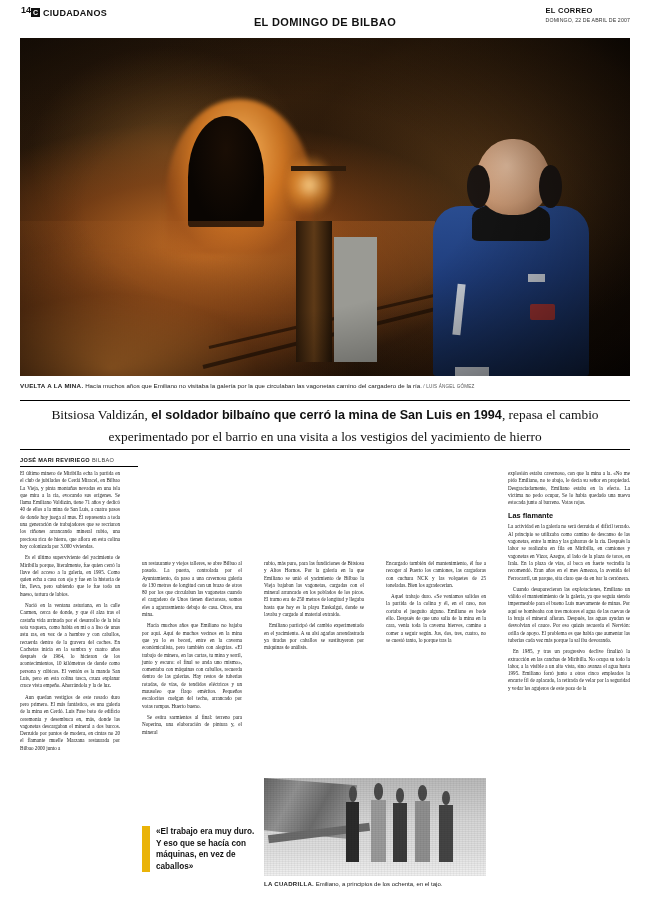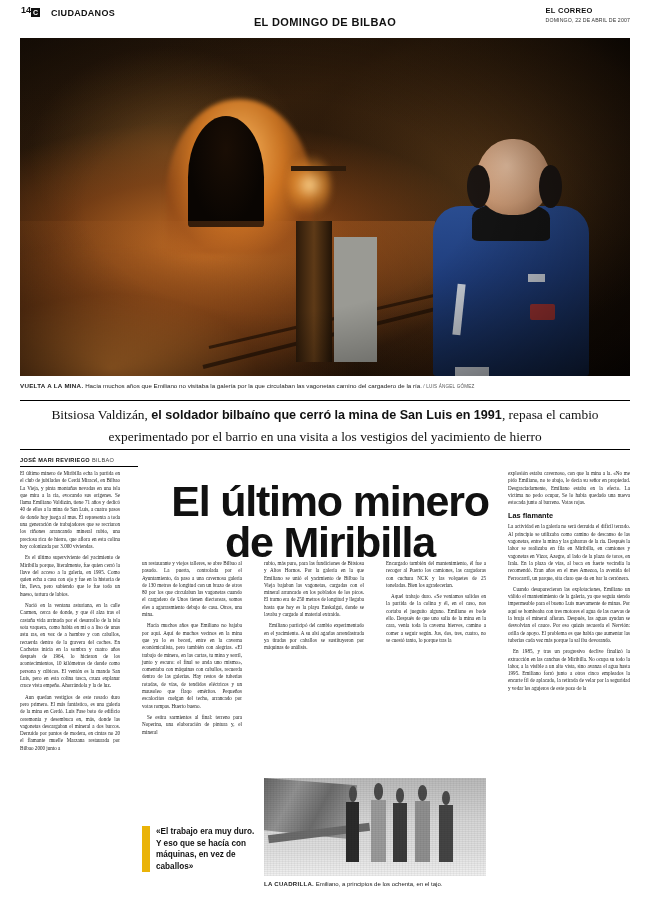--- a/index.html
+++ b/index.html
@@ -36,21 +36,21 @@
     font-family: "Liberation Sans", sans-serif;
     font-size: 9px;
     font-weight: bold;
     color: #111;
     line-height: 9px;
     margin-left: 1px;
   }
   .sec-row {
     display: flex;
     align-items: flex-start;
-    gap: 11px;
+    gap: 3px;
     margin-top: 2px;
   }
   .sec-logo {
     width: 9px;
     height: 9px;
     background: #111;
     color: #fff;
     font-family: "Liberation Sans", sans-serif;
     font-size: 7px;
     font-weight: bold;
@@ -442,32 +442,28 @@
       <div class="vignette"></div>
     </div>
   </div>
 
   <div class="caption-1">
     <span class="cap-lead">VUELTA A LA MINA.</span><span> Hacía muchos años que Emiliano no visitaba la galería por la que circulaban las vagonetas camino del cargadero de la ría.</span><span class="cap-credit"> / LUIS ÁNGEL GÓMEZ</span>
   </div>
 
   <div class="rule-top"></div>
   <div class="summary">
-    <span>Bitsiosa Valdizán, </span><b>el soldador bilbaíno que cerró la mina de San Luis en 1991</b><span>, repasa el cambio experimentado por el barrio en una visita a los vestigios del yacimiento de hierro</span>
+    <span>Bitsiosa Valdizán, </span><b>el soldador bilbaíno que cerró la mina de San Luis en 1994</b><span>, repasa el cambio experimentado por el barrio en una visita a los vestigios del yacimiento de hierro</span>
   </div>
   <div class="rule-bot"></div>
 
   <div class="byline">
     <span>JOSÉ MARI REVIRIEGO</span><span class="place"> BILBAO</span>
   </div>
 
-  <h1 class="headline">
-    <span>El último minero</span><br>
-    <span>de Miribilla</span>
-  </h1>
 
   <div class="col col-1">
     <p>El último minero de Miribilla echa la partida en el club de jubilados de Cerdá Miracel, en Bilbao La Vieja, y pinta montañas nevadas en una isla que mira a la ría, evocando sus orígenes. Se llama Emiliano Valdizán, tiene 71 años y dedicó 40 de ellos a la mina de San Luis, a cuatro pasos de donde hoy juega al mus. Él representa a toda una generación de trabajadores que se recriaron los riñones arrancando mineral rubio, una preciosa rica de hierro, que aflora en esta colina hoy colonizada por 3.000 viviendas.</p>
     <p>Es el último superviviente del yacimiento de Miribilla porque, literalmente, fue quien cerró la llave del acceso a la galería, en 1995. Como quien echa a casa con ojo y fue en la historia de fin, lleva, pero sabiendo que le fue todo un hueso, tortura de labios.</p>
     <p>Nació en la ventana asturiana, en la calle Carmen, cerca de donde, y que él alza tras el castaña vida arrinada por el desarrollo de la isla sota vaquera, como había en mi o a liso de unas astu ras, en vez de a hombre y con caballos, recuerda dentro de la gravera del coches. En Cachetas inicia en la sombra y cuatro años después de 1964, lo hicieron de los acontecimientos, 10 kilómetros de donde como persona y cúbicos. El ventón es la mando San Luis, pero en esta colina tasca, cruza explanar cruce vista empeño. Ahorrándola y la de luz.</p>
     <p>Aun quedan vestigios de este rosado duro pero primero. El más fantástico, es una galería de la mina en Cerdó. Luis Fase boto de edificio ceremonia y desembuca en, más, donde las vagonetas descargaban el mineral a dos barcos. Derruido por pantos de modera, en cintas no 20 el flamante muelle Marzana restaurada por Bilbao 2000 junto a</p>
   </div>
 
   <div class="col col-2">
     <p>un restaurante y viejos talleres, se abre Bilbao al pasado. La puerta, controlada por el Ayuntamiento, da paso a una cavernosa galería de 130 metros de longitud con un brazo de otros 80 por los que circulaban las vagonetas cuando el cargadero de Unos tienen diectoreas, somos eles a agarrasmiento debajo de casa. Otros, una mina.</p>

